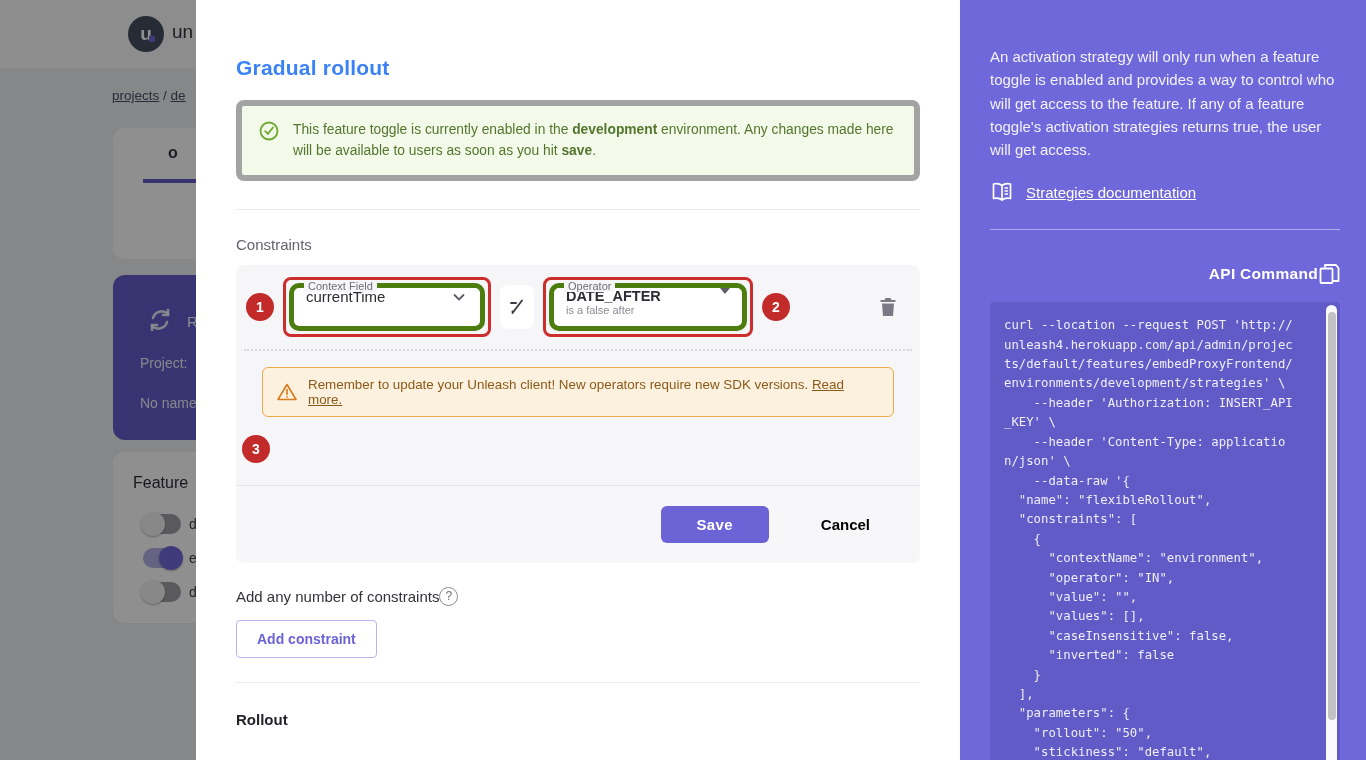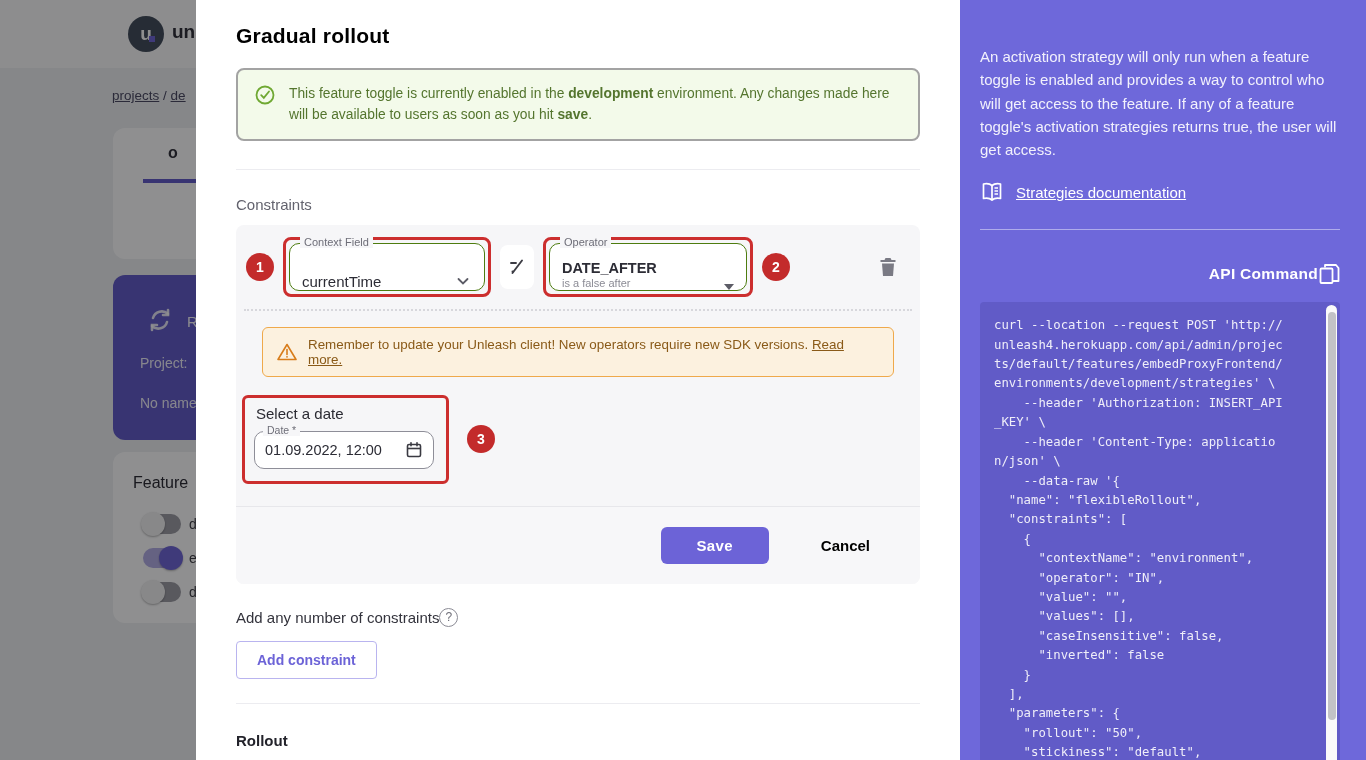--- a/index.html
+++ b/index.html
@@ -5,21 +5,21 @@
   * { box-sizing: border-box; }
   html,body { margin:0; padding:0; }
   body { font-family: "Liberation Sans", sans-serif; background:#000; }
   .stage { position:relative; width:1366px; height:760px; overflow:hidden; background:#fff; }
 
   
   .backdrop { position:absolute; left:0; top:0; width:196px; height:760px; background:#eef0f2; overflow:hidden; }
   .bd-header { position:relative; height:68px; background:#fbfbfb; }
   .bd-logo { position:absolute; left:128px; top:16px; width:36px; height:36px; border-radius:50%; background:#3e4857; color:#fff; display:flex; align-items:center; justify-content:center; font-size:19px; font-weight:bold; }
   .bd-logo .sq { position:absolute; right:9px; bottom:10px; width:6px; height:6px; background:#6C63D7; }
-  .bd-logo-text { position:absolute; left:172px; top:21px; font-size:19px; font-weight:bold; color:#2c2c35; }
+  .bd-logo-text { position:absolute; left:172px; top:21px; font-size:19px; font-weight:normal; color:#2c2c35; }
   .bd-breadcrumb { position:absolute; left:112px; top:88px; font-size:13.5px; color:#46455f; }
   .bd-breadcrumb a { color:#46455f; text-decoration:underline; }
   .bd-card { position:absolute; left:113px; width:120px; background:#ffffff; border-radius:12px; }
   .bd-feature-card { top:128px; height:131px; }
   .bd-feature-title { padding:28px 0 0 28px; font-size:18px; color:#23232c; height:75px; border-bottom:1px solid #e8e8ec; }
   .bd-tab-row { position:relative; height:55px; }
   .bd-tab { position:absolute; left:55px; top:16px; font-size:16px; font-weight:bold; color:#2b2b34; }
   .bd-tab-underline { position:absolute; left:30px; bottom:0; width:90px; height:4px; background:#5F58C7; }
   .bd-project-card { top:275px; height:165px; background:#5F58C7; color:#fff; }
   .bd-sync-icon { position:absolute; left:30px; top:28px; }
@@ -32,31 +32,31 @@
   .bd-toggle { position:relative; width:38px; height:20px; border-radius:10px; }
   .bd-toggle.off { background:#9b9ba3; }
   .bd-toggle.off .knob { position:absolute; left:-2px; top:-2px; width:24px; height:24px; border-radius:50%; background:#f2f2f2; box-shadow:0 1px 2px rgba(0,0,0,.3); }
   .bd-toggle.on { background:#b2ade5; }
   .bd-toggle.on .knob { position:absolute; right:-2px; top:-2px; width:24px; height:24px; border-radius:50%; background:#6C63D7; box-shadow:0 1px 2px rgba(0,0,0,.3); }
   .bd-toggle-label { font-size:14px; color:#3a3a42; }
   .bd-overlay { position:absolute; left:0; top:0; width:196px; height:760px; background:rgba(10,10,14,0.46); z-index:5; }
 
   
   .modal { position:absolute; left:196px; top:0; width:764px; height:760px; background:#ffffff; z-index:10; padding:0 40px; }
-  .modal-title { margin-top:24px; font-size:21px; color:#000000; letter-spacing:.2px; }
-  .alert-success { margin-top:20px; display:flex; gap:13px; align-items:flex-start; background:#F3FAEA; border:2px solid #a3a3a3; border-radius:8px; padding:13px 16px; font-size:13.8px; line-height:1.55; color:#54752E; }
+  .modal-title { margin-top:56px; font-size:21px; color:#3b82f6; letter-spacing:.2px; }
+  .alert-success { margin-top:20px; display:flex; gap:13px; align-items:flex-start; background:#F3FAEA; border:6px solid #a3a3a3; border-radius:8px; padding:13px 16px; font-size:13.8px; line-height:1.55; color:#54752E; }
   .alert-success b { font-weight:bold; }
   .section-divider { margin:28px 0 0; border:none; border-top:1px solid #ececf0; }
   .constraints-label { margin-top:26px; font-size:15px; color:#63636e; }
 
   .constraint-card { margin-top:12px; background:#F6F6F8; border-radius:8px; }
   .constraint-row { padding:12px 10px 10px; display:flex; align-items:center; gap:9px; }
   .ann-circle { width:28px; height:28px; border-radius:50%; background:#C32B2B; color:#fff; font-size:14px; font-weight:bold; display:flex; align-items:center; justify-content:center; flex:none; }
   .redbox { border:3px solid #CC2E2E; border-radius:8px; padding:3px; }
-  .select-box { position:relative; background:#fff; border:1px solid #4d7c0f; border-radius:10px; height:48px; display:flex; align-items:flex-end; padding:0 12px; cursor:pointer; }
+  .select-box { position:relative; background:#fff; border:5px solid #4d7c0f; border-radius:10px; height:48px; display:flex; align-items:flex-start; padding:0 12px; cursor:pointer; }
   .select-box .float-label { position:absolute; top:-8px; left:10px; font-size:11px; color:#6e6e78; background:#F6F6F8; padding:0 4px; }
   .ctx-select { width:196px; justify-content:space-between; }
   .select-value { font-size:15px; color:#2c2c35; }
   .op-select { width:198px; justify-content:space-between; }
   .op-lines { display:flex; flex-direction:column; line-height:1.15; }
   .op-value { font-size:14.5px; font-weight:bold; color:#2c2c35; }
   .op-caption { font-size:11px; color:#8b8b95; }
   .caret-down { width:0; height:0; border-left:5px solid transparent; border-right:5px solid transparent; border-top:6px solid #5c5c66; }
   .invert-box { width:34px; height:44px; background:#fff; border-radius:8px; display:flex; align-items:center; justify-content:center; cursor:pointer; }
   .row-spacer { flex:1; }
@@ -75,21 +75,21 @@
   .cancel-btn { background:none; border:none; font-family:inherit; color:#000000; font-size:15px; font-weight:bold; cursor:pointer; }
 
   .add-hint-row { margin-top:24px; display:flex; align-items:center; gap:0; font-size:15px; color:#33333c; }
   .help-icon { width:19px; height:19px; border:1.5px solid #8b8b95; border-radius:50%; color:#6d6d77; font-size:12px; display:flex; align-items:center; justify-content:center; cursor:pointer; }
   .add-constraint-btn { margin-top:14px; background:#fff; border:1px solid #b9b4ef; border-radius:4px; color:#6C63D7; font-family:inherit; font-size:14px; font-weight:bold; padding:10px 20px; cursor:pointer; }
 
   .rollout-block { margin-top:28px; }
   .rollout-label { font-size:15px; font-weight:bold; color:#23232b; }
 
   
-  .sidebar { position:absolute; left:960px; top:0; width:406px; height:760px; background:#6E68DA; z-index:10; padding:30px 26px 0 20px; color:#fff; }
+  .sidebar { position:absolute; left:960px; top:0; width:406px; height:760px; background:#6E68DA; z-index:10; padding:30px 26px 0 30px; color:#fff; }
   .sb-desc { font-size:15px; line-height:1.55; color:#F2F1FC; }
   .sb-doc-row { margin-top:20px; display:flex; align-items:center; gap:12px; }
   .sb-doc-link { color:#fff; font-size:15px; text-decoration:underline;text-align:center; }
   .sb-divider { margin:26px 0 0; border:none; border-top:1px solid rgba(255,255,255,.45); }
   .sb-api-row { margin-top:32px; display:flex; justify-content:flex-end; align-items:center; }
   .sb-api-label { font-size:15.5px; font-weight:bold; letter-spacing:.3px; }
   .copy-btn { background:none; border:none; padding:0; cursor:pointer; }
   .code-wrap { position:relative; margin-top:16px; background:#615BC7; border-radius:4px; height:574px; overflow:hidden; }
   .code-pre { margin:0; padding:14px 28px 14px 14px; font-family:"DejaVu Sans Mono", monospace; font-size:12.3px; line-height:19.4px; color:#EFEEF9; white-space:pre; }
   .code-scrollbar { position:absolute; right:3px; top:3px; bottom:3px; width:11px; background:#FAFAFA; border-radius:6px; }
@@ -232,35 +232,20 @@
             <circle cx="10" cy="13.8" r="0.9" fill="#D87D1B" stroke="none"></circle>
           </svg>
         </span>
         <span>
           <span>Remember to update your Unleash client! New operators require new SDK versions.</span>
           <a href="#">Read more.</a>
         </span>
       </div>
 
       <div class="date-row">
-        <span class="redbox3">
-          <div class="date-heading">Select a date</div>
-          <span class="date-field">
-            <span class="float-label">Date *</span>
-            <span class="date-value">01.09.2022, 12:00</span>
-            <span>
-              <svg width="18" height="18" viewBox="0 0 18 18" fill="none" stroke="#3a3a42" stroke-width="1.6">
-                <rect x="2.5" y="3.5" width="13" height="12" rx="1.5"></rect>
-                <path d="M2.5 7.5 h13"></path>
-                <path d="M6 1.8 v3" stroke-linecap="round"></path>
-                <path d="M12 1.8 v3" stroke-linecap="round"></path>
-              </svg>
-            </span>
-          </span>
-        </span>
         <span class="ann-circle">3</span>
       </div>
 
       <div class="card-footer">
         <button class="save-btn">Save</button>
         <button class="cancel-btn">Cancel</button>
       </div>
     </div>
 
     <div class="add-hint-row">

